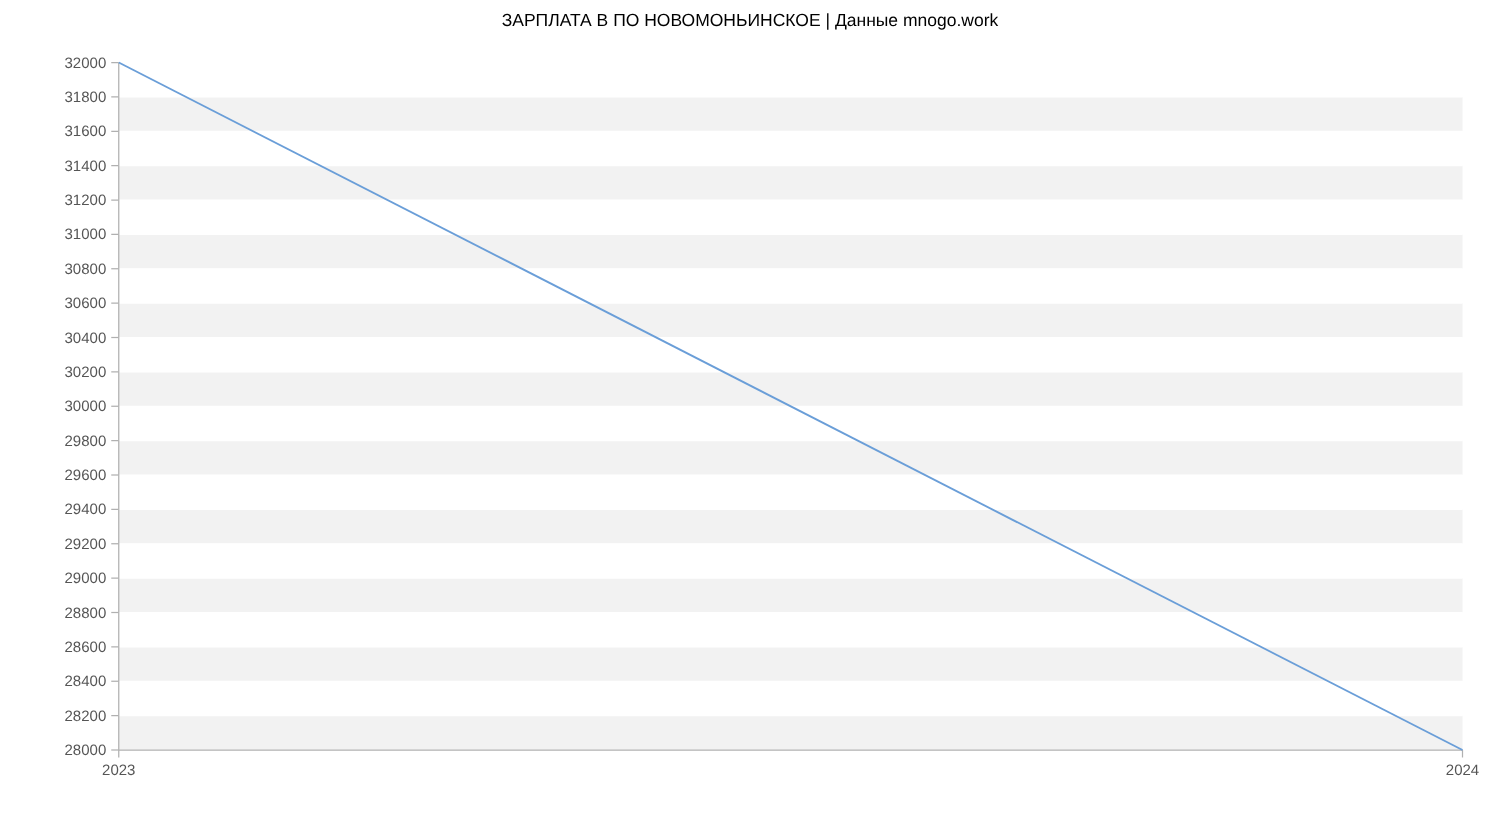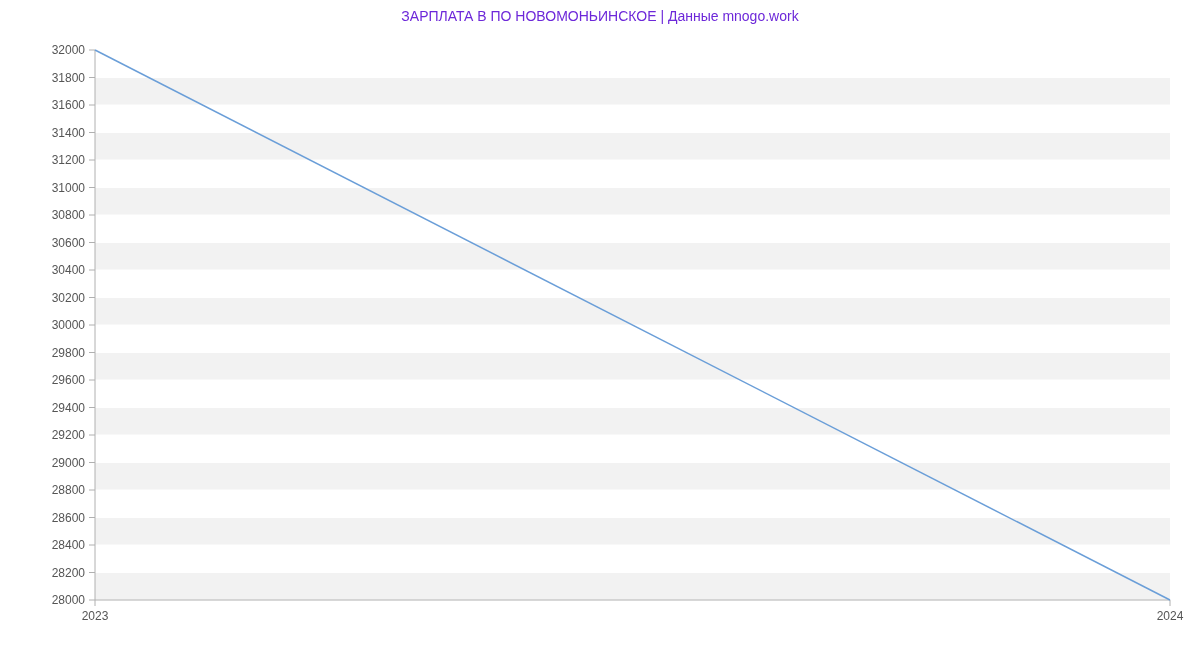--- a/index.html
+++ b/index.html
@@ -8,21 +8,21 @@
     width: 1200px;
     height: 650px;
     background: #fff;
     font-family: Arial, Helvetica, sans-serif;
     color: #333;
   }
   .title {
     text-align: center;
     font-size: 14px;
     padding-top: 8px;
-    color: #6d28d9;
+    color: #000000;
   }
   .chart-wrap {
     position: absolute;
     left: 0;
     top: 30px;
     width: 1200px;
     height: 600px;
   }
   svg { display: block; }
   .grid-band { fill: #f2f2f2; }

